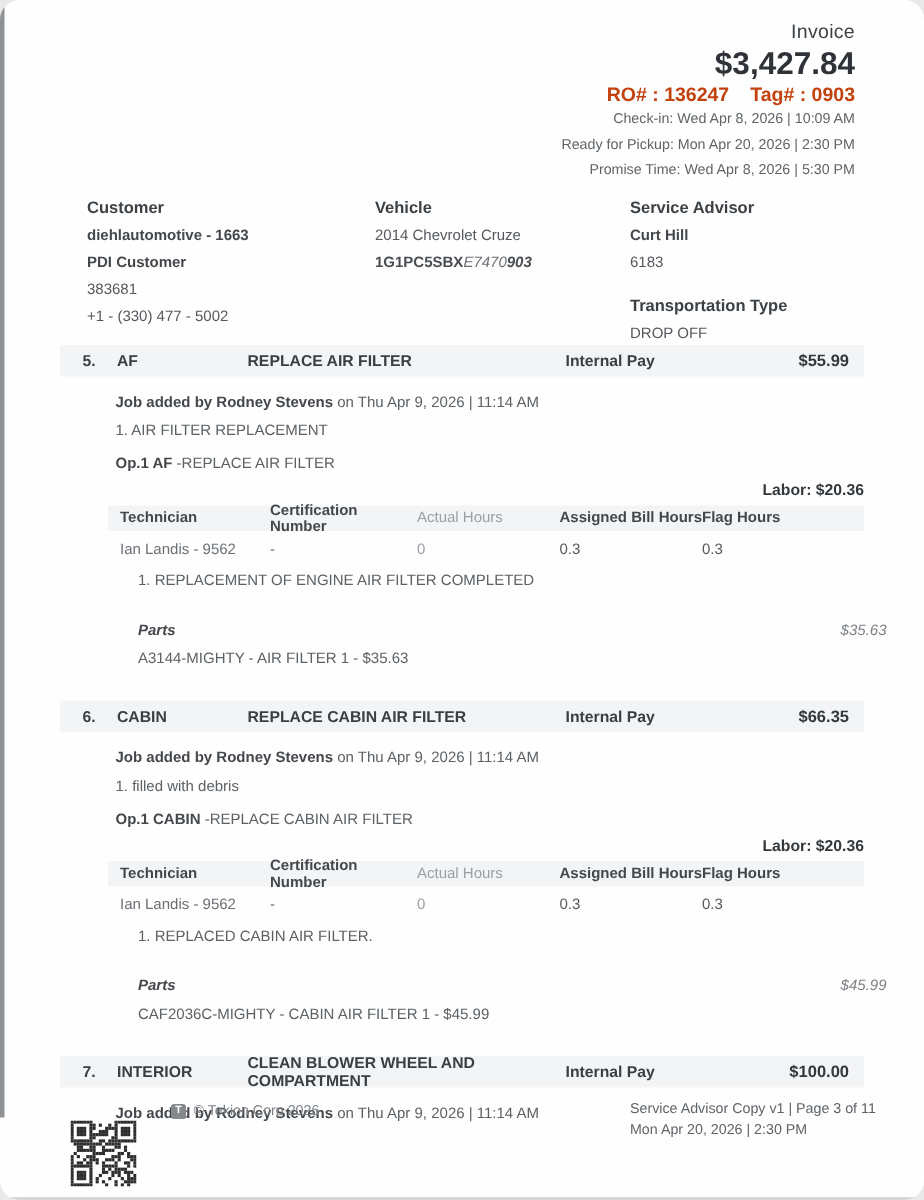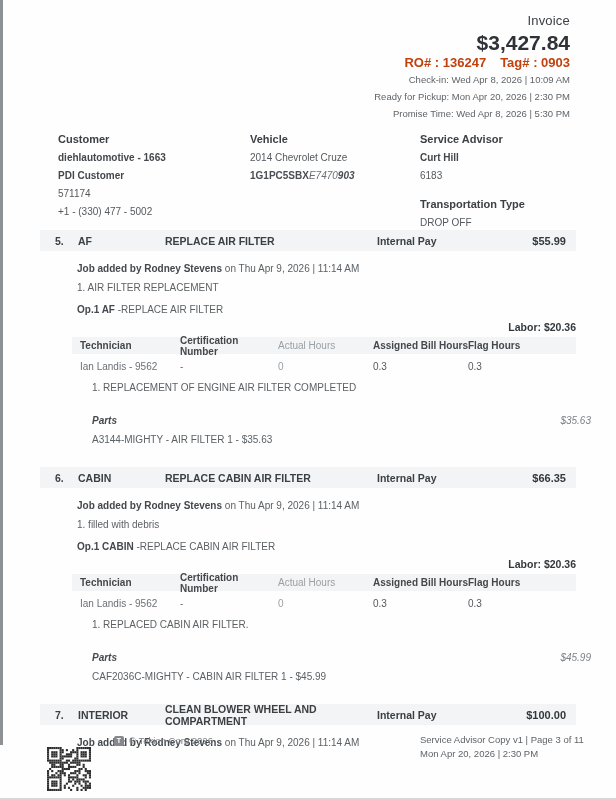--- a/index.html
+++ b/index.html
@@ -4,20 +4,21 @@
 <style>
   html,body{margin:0;padding:0;background:#e9e9e9;}
   .page{
     position:relative;
     width:616px;height:800px;
     background:#fefefe;
     font-family:"Liberation Sans","DejaVu Sans",sans-serif;
     color:#3c4146;
     overflow:hidden;
     margin:0 auto;
+    border-radius:13px;
   }
   .scan-edge-left{position:absolute;left:0;top:0;width:3px;height:745px;background:#8f9294;}
   .scan-edge-bottom{position:absolute;left:0;bottom:0;width:100%;height:2px;background:#d7d7d7;}
 
   
   .invoice-header{position:absolute;top:13px;right:46px;text-align:right;}
   .invoice-label{font-size:13px;color:#3c4146;letter-spacing:.2px;}
   .invoice-total{font-size:21px;font-weight:bold;color:#2f3337;margin-top:3px;}
   .ro-line{font-size:13px;font-weight:bold;color:#c2410c;margin-top:0;}
   .ro-line .gap{display:inline-block;width:14px;}
@@ -98,21 +99,21 @@
     <div class="meta-line">Check-in: Wed Apr 8, 2026 | 10:09 AM</div>
     <div class="meta-line">Ready for Pickup: Mon Apr 20, 2026 | 2:30 PM</div>
     <div class="meta-line">Promise Time: Wed Apr 8, 2026 | 5:30 PM</div>
   </div>
 
   <div class="parties">
     <div class="party customer">
       <div class="party-label">Customer</div>
       <div class="party-line strong">diehlautomotive - 1663</div>
       <div class="party-line strong">PDI Customer</div>
-      <div class="party-line">571174</div>
+      <div class="party-line">383681</div>
       <div class="party-line">+1 - (330) 477 - 5002</div>
     </div>
     <div class="party vehicle">
       <div class="party-label">Vehicle</div>
       <div class="party-line">2014 Chevrolet Cruze</div>
       <div class="party-line vin">
         <span class="vin-start">1G1PC5SBX</span><span class="vin-mid">E7470</span><span class="vin-end">903</span>
       </div>
     </div>
     <div class="party advisor">

